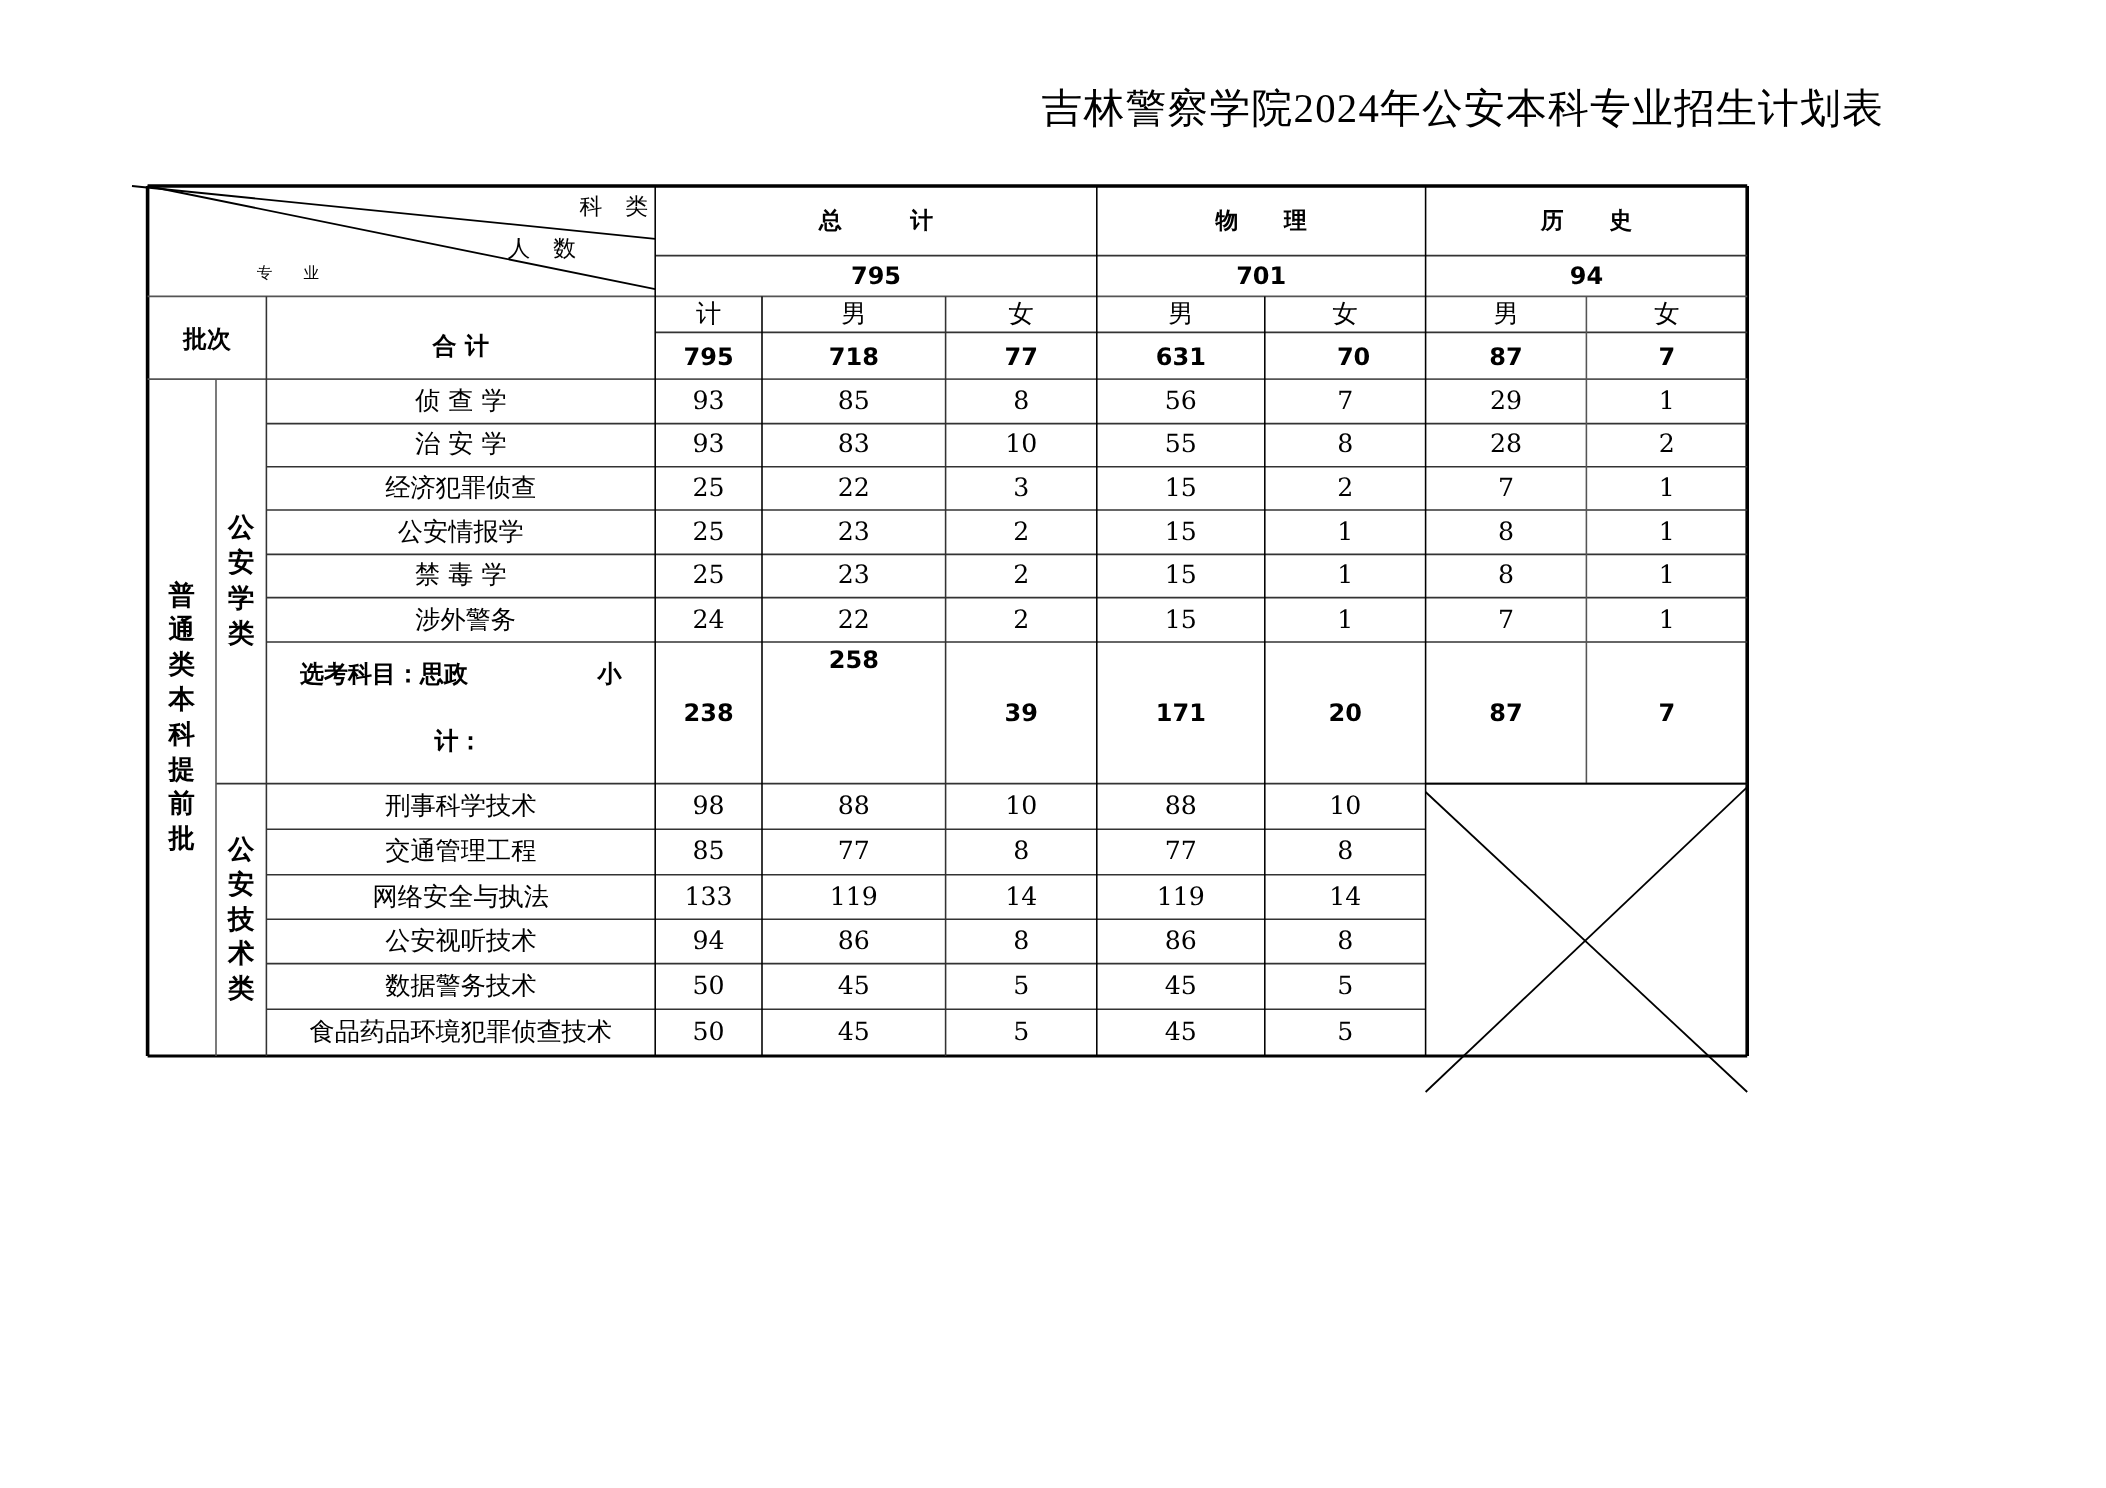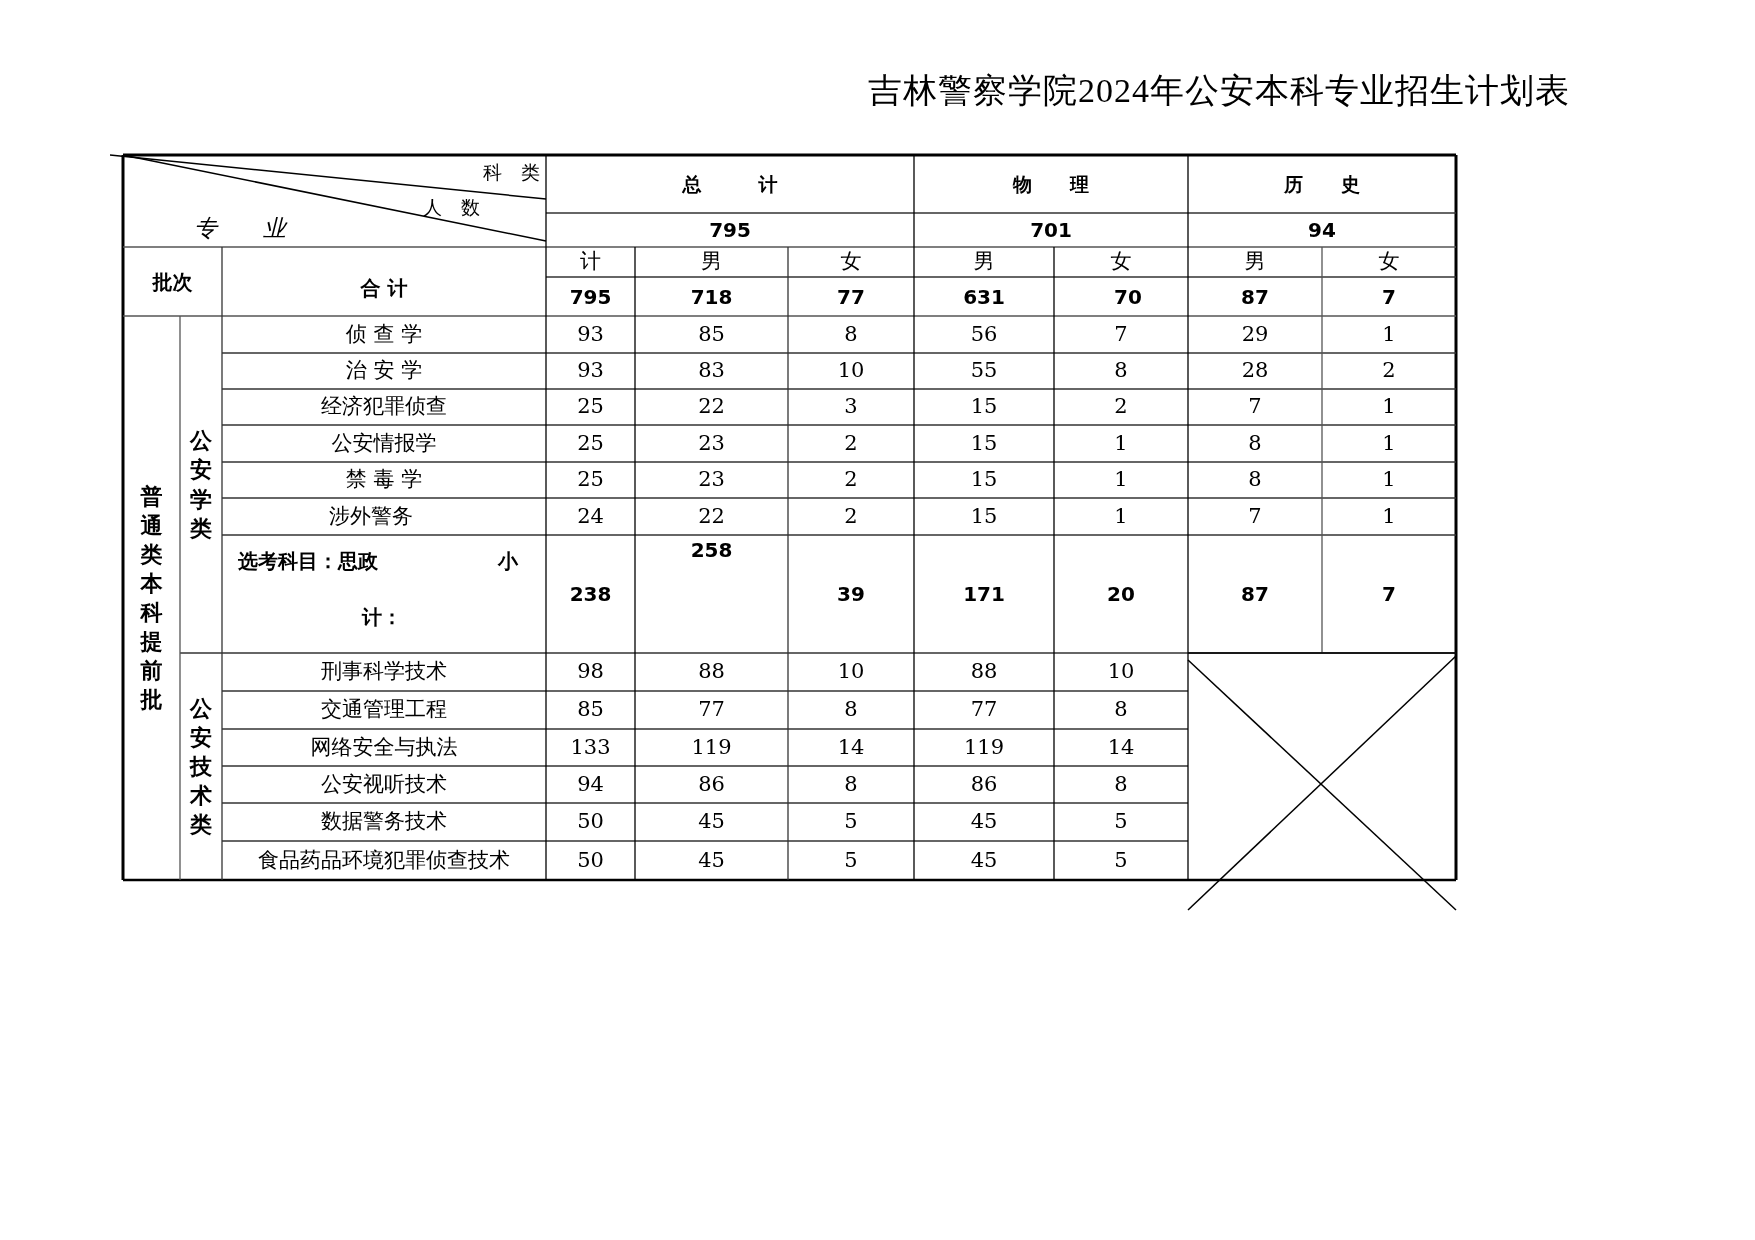--- a/index.html
+++ b/index.html
@@ -16,21 +16,21 @@
 </style>
 </head>
 <body>
 
 <div class="title">吉林警察学院2024年公安本科专业招生计划表</div>
 
 <div id="table">
 
   <div class="cell" style="left:440px;top:158px;width:100px;height:28px;justify-content:flex-end;font-size:19px;">科　类</div>
   <div class="cell" style="left:380px;top:193px;width:100px;height:28px;justify-content:flex-end;font-size:19px;">人　数</div>
-  <div class="cell" style="left:180px;top:215px;width:120px;height:28px;font-size:23px;font-style:italic;">专　　业</div>
+  <div class="cell" style="left:180px;top:215px;width:120px;height:28px;font-size:13px;">专　　业</div>
 
   <div class="cell bold" style="left:546px;top:155px;width:368px;height:58px;font-size:19px;">总　　　计</div>
   <div class="cell bold" style="left:914px;top:155px;width:274px;height:58px;font-size:19px;">物　　理</div>
   <div class="cell bold" style="left:1188px;top:155px;width:268px;height:58px;font-size:19px;">历　　史</div>
 
   <div class="cell bold" style="left:546px;top:213px;width:368px;height:34px;font-size:20px;">795</div>
   <div class="cell bold" style="left:914px;top:213px;width:274px;height:34px;font-size:20px;">701</div>
   <div class="cell bold" style="left:1188px;top:213px;width:268px;height:34px;font-size:20px;">94</div>
 
   <div class="cell bold" style="left:123px;top:247px;width:99px;height:69px;font-size:20px;">批次</div>
@@ -125,21 +125,21 @@
         <div class="cell" style="left:222px;top:462px;width:324px;height:36px;font-size:21px;">禁 毒 学</div>
         <div class="cell" style="left:546px;top:462px;width:89px;height:36px;font-size:21px;">25</div>
         <div class="cell" style="left:635px;top:462px;width:153px;height:36px;font-size:21px;">23</div>
         <div class="cell" style="left:788px;top:462px;width:126px;height:36px;font-size:21px;">2</div>
         <div class="cell" style="left:914px;top:462px;width:140px;height:36px;font-size:21px;">15</div>
         <div class="cell" style="left:1054px;top:462px;width:134px;height:36px;font-size:21px;">1</div>
         <div class="cell" style="left:1188px;top:462px;width:134px;height:36px;font-size:21px;">8</div>
         <div class="cell" style="left:1322px;top:462px;width:134px;height:36px;font-size:21px;">1</div>
       </div>
       <div>
-        <div class="cell" style="left:209px;top:498px;width:324px;height:37px;font-size:21px;">涉外警务</div>
+        <div class="cell" style="left:226px;top:498px;width:324px;height:37px;font-size:21px;">涉外警务</div>
         <div class="cell" style="left:546px;top:498px;width:89px;height:37px;font-size:21px;">24</div>
         <div class="cell" style="left:635px;top:498px;width:153px;height:37px;font-size:21px;">22</div>
         <div class="cell" style="left:788px;top:498px;width:126px;height:37px;font-size:21px;">2</div>
         <div class="cell" style="left:914px;top:498px;width:140px;height:37px;font-size:21px;">15</div>
         <div class="cell" style="left:1054px;top:498px;width:134px;height:37px;font-size:21px;">1</div>
         <div class="cell" style="left:1188px;top:498px;width:134px;height:37px;font-size:21px;">7</div>
         <div class="cell" style="left:1322px;top:498px;width:134px;height:37px;font-size:21px;">1</div>
       </div>
       <div class="cell bold" style="left:546px;top:535px;width:89px;height:118px;font-size:20px;">238</div>
       <div class="cell bold" style="left:635px;top:535px;width:153px;height:118px;font-size:20px;align-items:flex-start;padding-top:4px;">258</div>
@@ -192,21 +192,21 @@
         <div class="cell" style="left:222px;top:841px;width:324px;height:39px;font-size:21px;border-radius:14px;">食品药品环境犯罪侦查技术</div>
         <div class="cell" style="left:546px;top:841px;width:89px;height:39px;font-size:21px;">50</div>
         <div class="cell" style="left:635px;top:841px;width:153px;height:39px;font-size:21px;">45</div>
         <div class="cell" style="left:788px;top:841px;width:126px;height:39px;font-size:21px;">5</div>
         <div class="cell" style="left:914px;top:841px;width:140px;height:39px;font-size:21px;">45</div>
         <div class="cell" style="left:1054px;top:841px;width:134px;height:39px;font-size:21px;">5</div>
       </div>
     </div>
 
   <div class="cell bold" style="left:222px;top:535px;width:324px;height:118px;flex-direction:column;align-items:stretch;font-size:20px;">
-    <div style="display:flex;justify-content:space-between;padding:0 28px 0 16px;margin-top:-10px;">
+    <div style="display:flex;justify-content:space-between;padding:0 28px 0 28px;margin-top:-10px;">
       <span><span>选考科目：</span><span>思政</span></span>
       <span>小</span>
     </div>
     <div style="text-align:left;padding-left:140px;margin-top:34px;">计：</div>
   </div>
 </div>
 
 <svg class="overlay" width="1755" height="1240">
   <g stroke="#000" fill="none">
 

